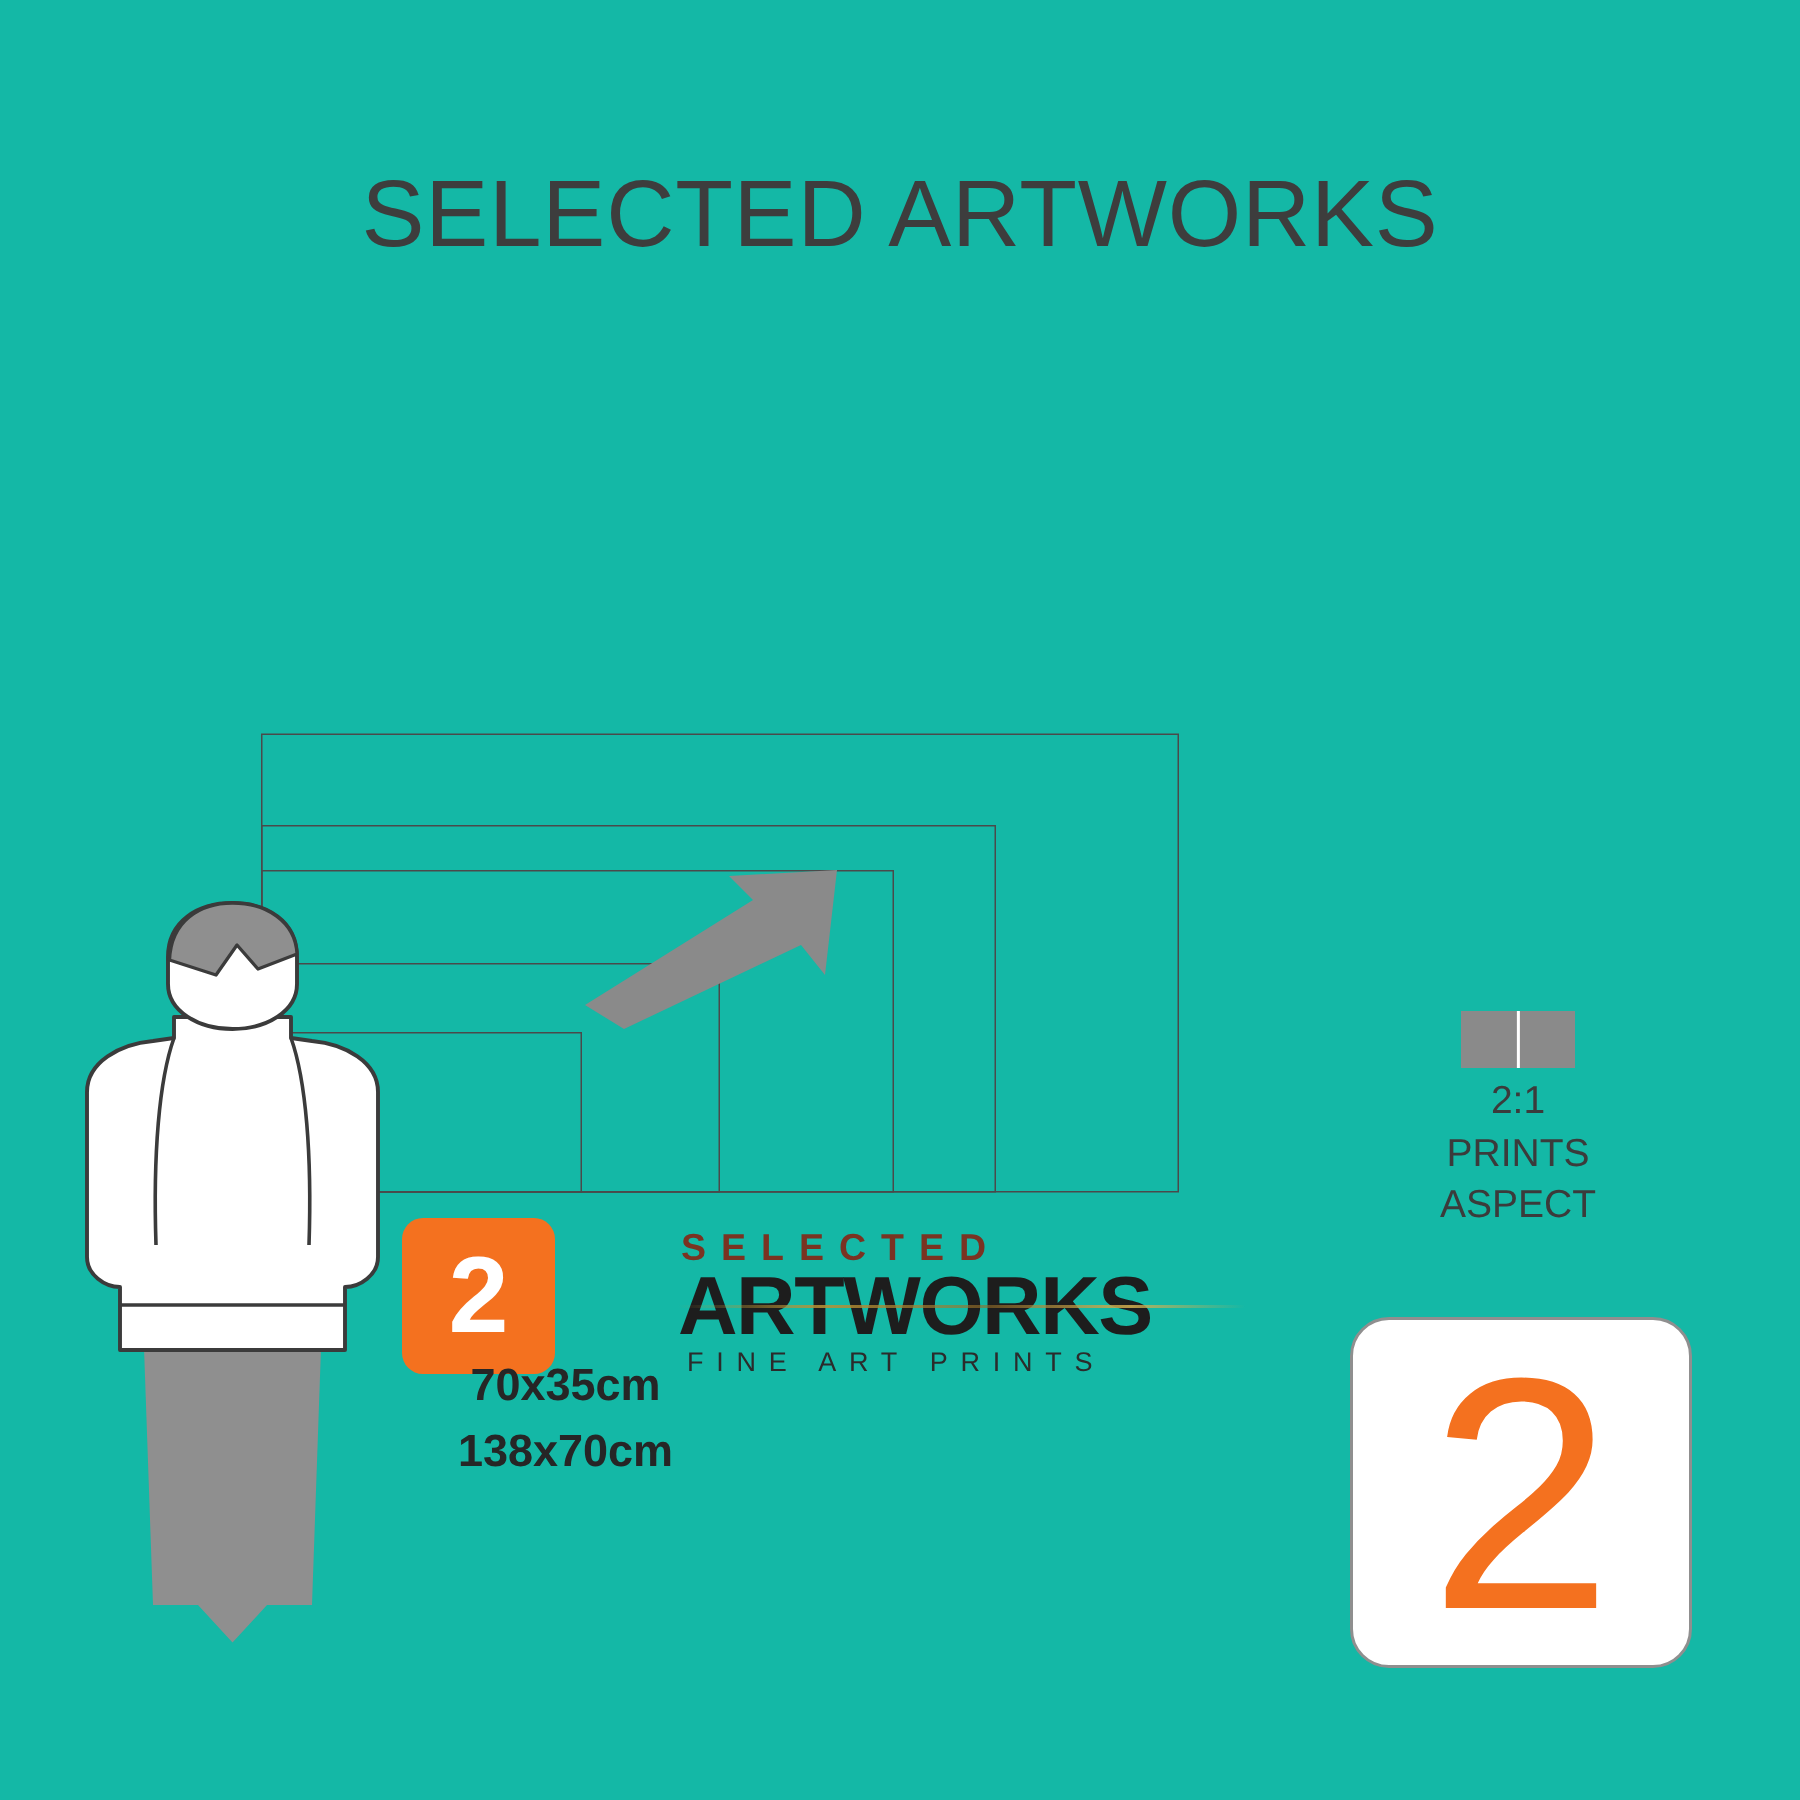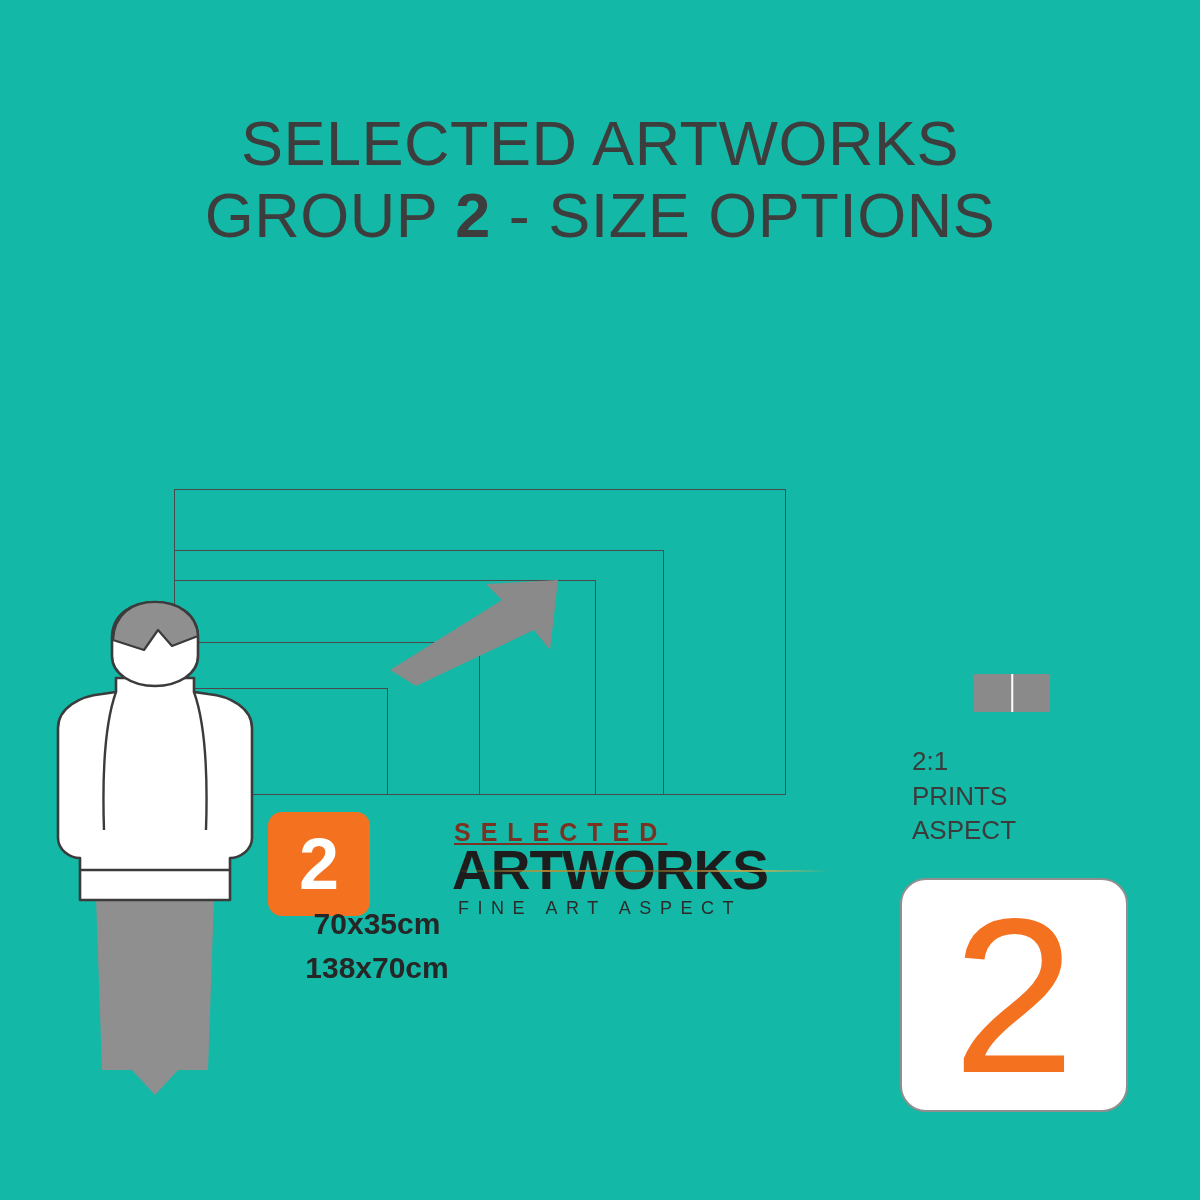--- a/index.html
+++ b/index.html
@@ -97,21 +97,20 @@
     height: 108px;
   }
   .logo-selected {
     position: absolute;
     left: 2px;
     top: 6px;
     font-size: 25px;
     font-weight: 700;
     letter-spacing: 10px;
     color: #7a3322;
-    text-decoration: underline;
   }
   .logo-artworks {
     position: absolute;
     left: 0px;
     top: 26px;
     font-size: 55px;
     font-weight: 700;
     letter-spacing: -1px;
     color: #1d1d1d;
   }
@@ -164,22 +163,23 @@
     left: 50%;
     top: 0;
     width: 1.5px;
     height: 100%;
     background: #ffffff;
     transform: translateX(-50%);
   }
   .aspect-text {
     position: absolute;
     left: 912px;
-    top: 744px;
+    top: 716px;
     width: 200px;
+    text-align: center;
     font-size: 26px;
     line-height: 1.33;
     color: #3b3b3b;
   }
 
   
   .number-card {
     position: absolute;
     left: 900px;
     top: 878px;
@@ -201,21 +201,20 @@
     margin-top: 4px;
   }
 </style>
 </head>
 <body>
 
 <div id="page">
 
   <div class="title-block">
     <div class="title-line">SELECTED ARTWORKS</div>
-    <div class="title-line"><span>GROUP </span><span class="bold-num">2</span><span> - SIZE OPTIONS</span></div>
   </div>
 
   <div class="frames">
     <div class="frame" style="left:174px; top:489px; width:612px; height:306px;"></div>
     <div class="frame" style="left:174px; top:550px; width:490px; height:245px;"></div>
     <div class="frame" style="left:174px; top:580px; width:422px; height:215px;"></div>
     <div class="frame" style="left:174px; top:642px; width:306px; height:153px;"></div>
     <div class="frame" style="left:174px; top:688px; width:214px; height:107px;"></div>
   </div>
 
@@ -245,21 +244,21 @@
   </div>
 
   <div class="badge">
     <span class="badge-num">2</span>
   </div>
 
   <div class="logo">
     <div class="logo-selected">SELECTED</div>
     <div class="logo-artworks">ARTWORKS</div>
     <div class="logo-streak"></div>
-    <div class="logo-fine">FINE ART ASPECT</div>
+    <div class="logo-fine">FINE ART PRINTS</div>
   </div>
 
   <div class="sizes">
     <div class="size-item">70x35cm</div>
     <div class="size-item">138x70cm</div>
   </div>
 
   <div class="aspect-icon">
     <div class="divider"></div>
   </div>

